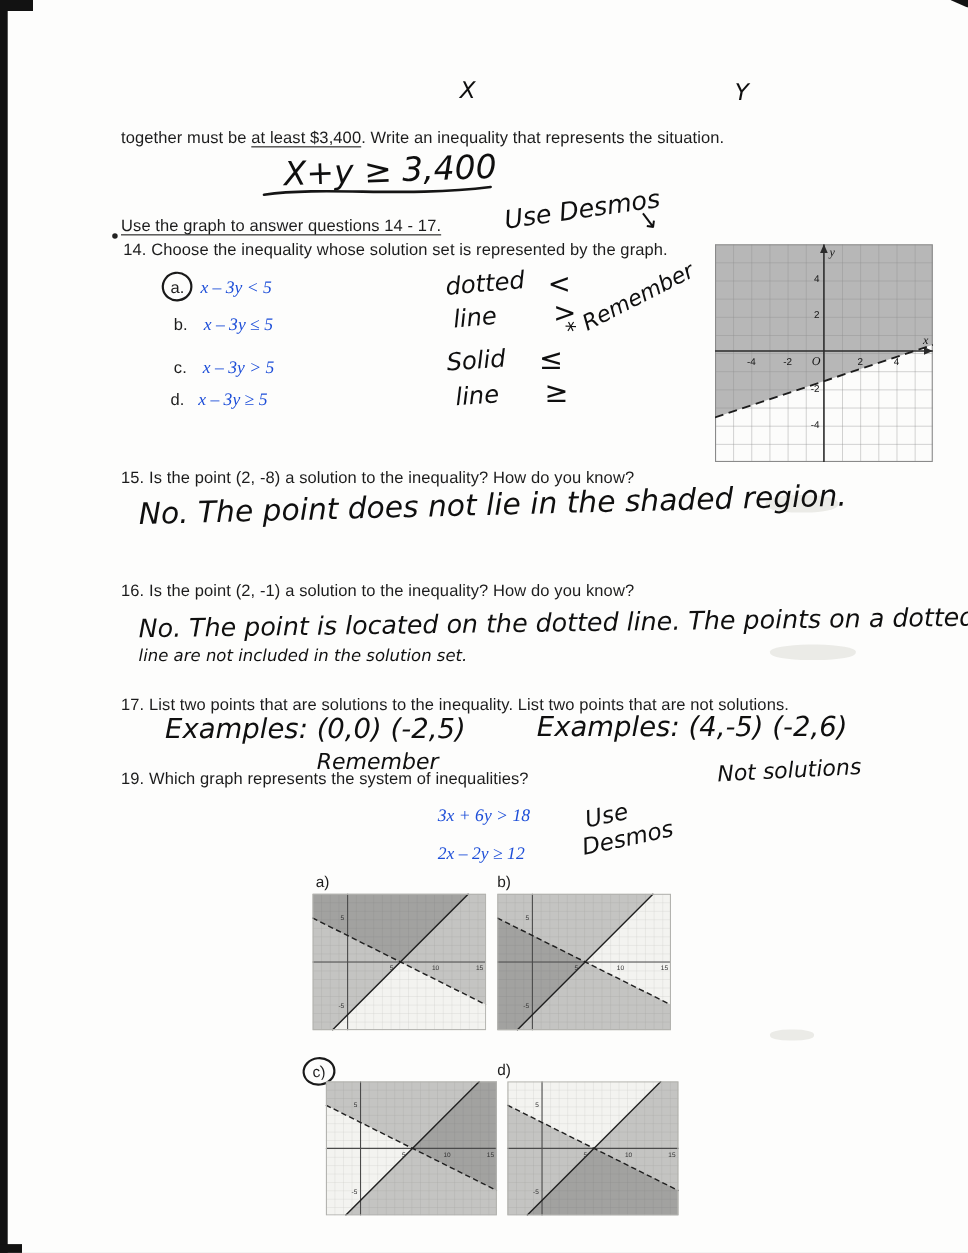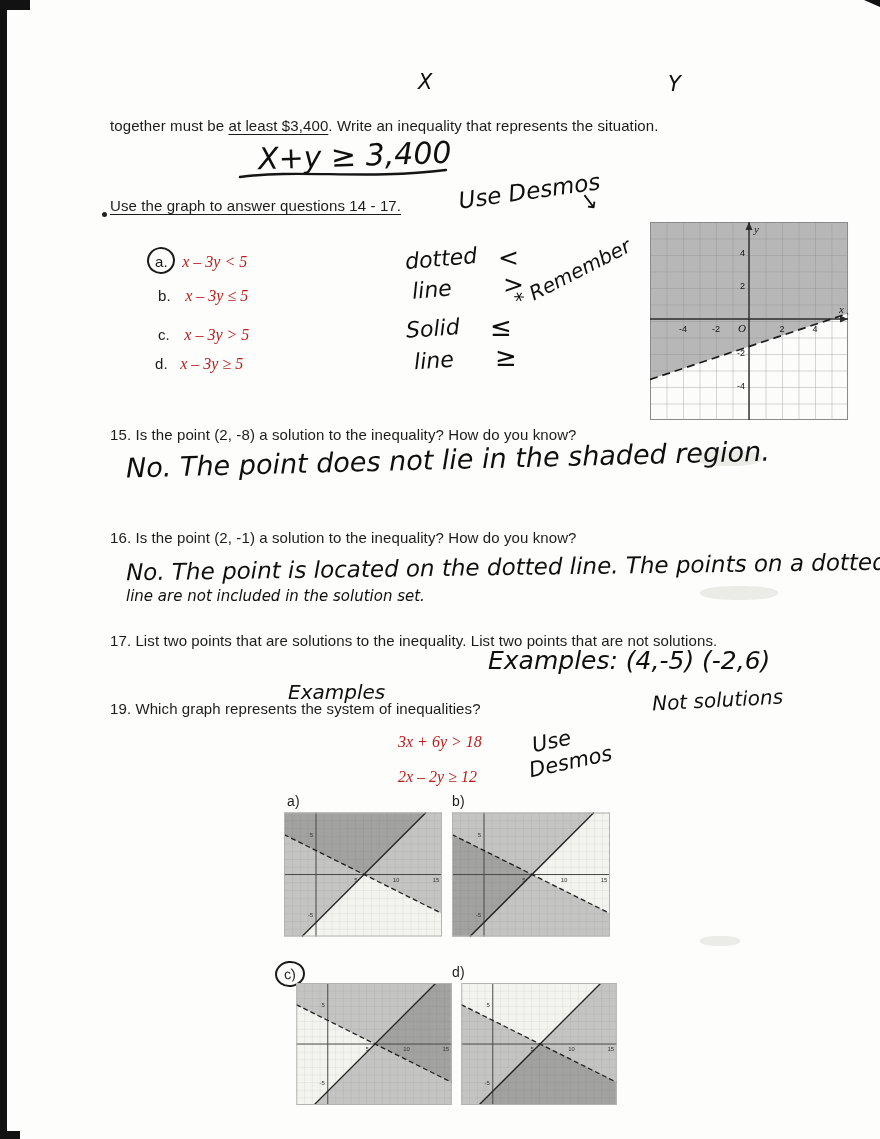--- a/index.html
+++ b/index.html
@@ -5,21 +5,21 @@
   * { margin:0; padding:0; box-sizing:border-box; }
   html,body { background:#9a9a9a; }
   #page {
     position:relative; width:880px; height:1139px;
     background:#fdfdfc; overflow:hidden;
     font-family:"Liberation Sans", sans-serif;
   }
   .abs { position:absolute; }
   .printed { font-size:15px; color:#1c1c1c; letter-spacing:0.1px; white-space:nowrap; }
   .ul { text-decoration:underline; text-underline-offset:3px; }
-  .math { font-family:"Liberation Serif", serif; font-style:italic; font-size:16px; color:#b91c1c; white-space:nowrap; }
+  .math { font-family:"Liberation Serif", serif; font-style:italic; font-size:16px; color:#1d4ed8; white-space:nowrap; }
   .hw { font-family:"DejaVu Sans", sans-serif; font-style:italic; color:#0f0f0f; white-space:nowrap; }
   .circle-mark { border:2px solid #1a1a1a; border-radius:50%; }
   .mini-tick { font:6px "Liberation Sans", sans-serif; fill:#333; }
   .gtick { font:9px "Liberation Sans", sans-serif; fill:#161616; }
   .gaxis { font:italic 11px "Liberation Serif", serif; fill:#161616; }
   .smudge { background:#ebebe7; border-radius:45%; }
   .scan-black { background:#121212; }
 </style>
 </head>
 <body>
@@ -42,20 +42,21 @@
   <div class="abs hw" style="left:258px;top:138px;font-size:30px;transform:rotate(-2deg);">X+y ≥ 3,400</div>
   <svg class="abs" style="left:238px;top:166px;" width="212" height="16" viewBox="0 0 212 16">
     <path d="M2,11 C 60,3 130,14 208,4" fill="none" stroke="#151515" stroke-width="2.4" stroke-linecap="round"></path>
   </svg>
 
   <div class="abs printed ul" style="left:110px;top:185px;margin-top:12px;">Use the graph to answer questions 14 - 17.</div>
   <div class="abs hw" style="left:458px;top:178px;font-size:23px;transform:rotate(-8deg);">Use Desmos</div>
   <div class="abs hw" style="left:580px;top:188px;font-size:22px;transform:rotate(8deg);">↘</div>
   <div class="abs" style="left:102px;top:212px;width:5px;height:5px;background:#222;border-radius:50%;"></div>
 
+  <div class="abs printed" style="left:112px;top:219px;">14.   Choose the inequality whose solution set is represented by the graph.</div>
 
   <div class="abs circle-mark" style="left:147px;top:247px;width:28px;height:27px;transform:rotate(-8deg);"></div>
   <div class="abs" style="left:155px;top:253px;">
     <span class="printed">a.</span>
     <span class="math" style="margin-left:10px;">x – 3y &lt; 5</span>
   </div>
   <div class="abs" style="left:158px;top:287px;">
     <span class="printed">b.</span>
     <span class="math" style="margin-left:10px;">x – 3y ≤ 5</span>
   </div>
@@ -107,21 +108,22 @@
   </svg>
 
   <div class="abs printed" style="left:110px;top:426px;">15.  Is the point (2, -8) a solution to the inequality?  How do you know?</div>
   <div class="abs hw" style="left:126px;top:444px;font-size:27px;transform:rotate(-1.5deg);">No. The point does not lie in the shaded region.</div>
 
   <div class="abs printed" style="left:110px;top:529px;">16.  Is the point (2, -1) a solution to the inequality?  How do you know?</div>
   <div class="abs hw" style="left:126px;top:554px;font-size:23px;transform:rotate(-0.8deg);">No. The point is located on the dotted line. The points on a dotted</div>
   <div class="abs hw" style="left:126px;top:587px;font-size:15px;">line are not included in the solution set.</div>
 
   <div class="abs printed" style="left:110px;top:632px;">17.  List two points that are solutions to the inequality.  List two points that are not solutions.</div>
-  <div class="abs hw" style="left:288px;top:680px;font-size:20px;">Examples</div>
+  <div class="abs hw" style="left:150px;top:648px;font-size:25px;">Examples: (0,0) (-2,5)</div>
+  <div class="abs hw" style="left:288px;top:680px;font-size:20px;">Remember</div>
   <div class="abs hw" style="left:488px;top:646px;font-size:25px;">Examples: (4,-5) (-2,6)</div>
   <div class="abs hw" style="left:652px;top:688px;font-size:20px;transform:rotate(-3deg);">Not solutions</div>
 
   <div class="abs printed" style="left:110px;top:700px;">19.  Which graph represents the system of inequalities?</div>
   <div class="abs math" style="left:398px;top:733px;">3x + 6y &gt; 18</div>
   <div class="abs math" style="left:398px;top:768px;">2x – 2y ≥ 12</div>
   <div class="abs" style="left:526px;top:726px;transform:rotate(-12deg);">
     <div class="hw" style="font-size:21px;margin-left:8px;">Use</div>
     <div class="hw" style="font-size:21px;">Desmos</div>
   </div>

